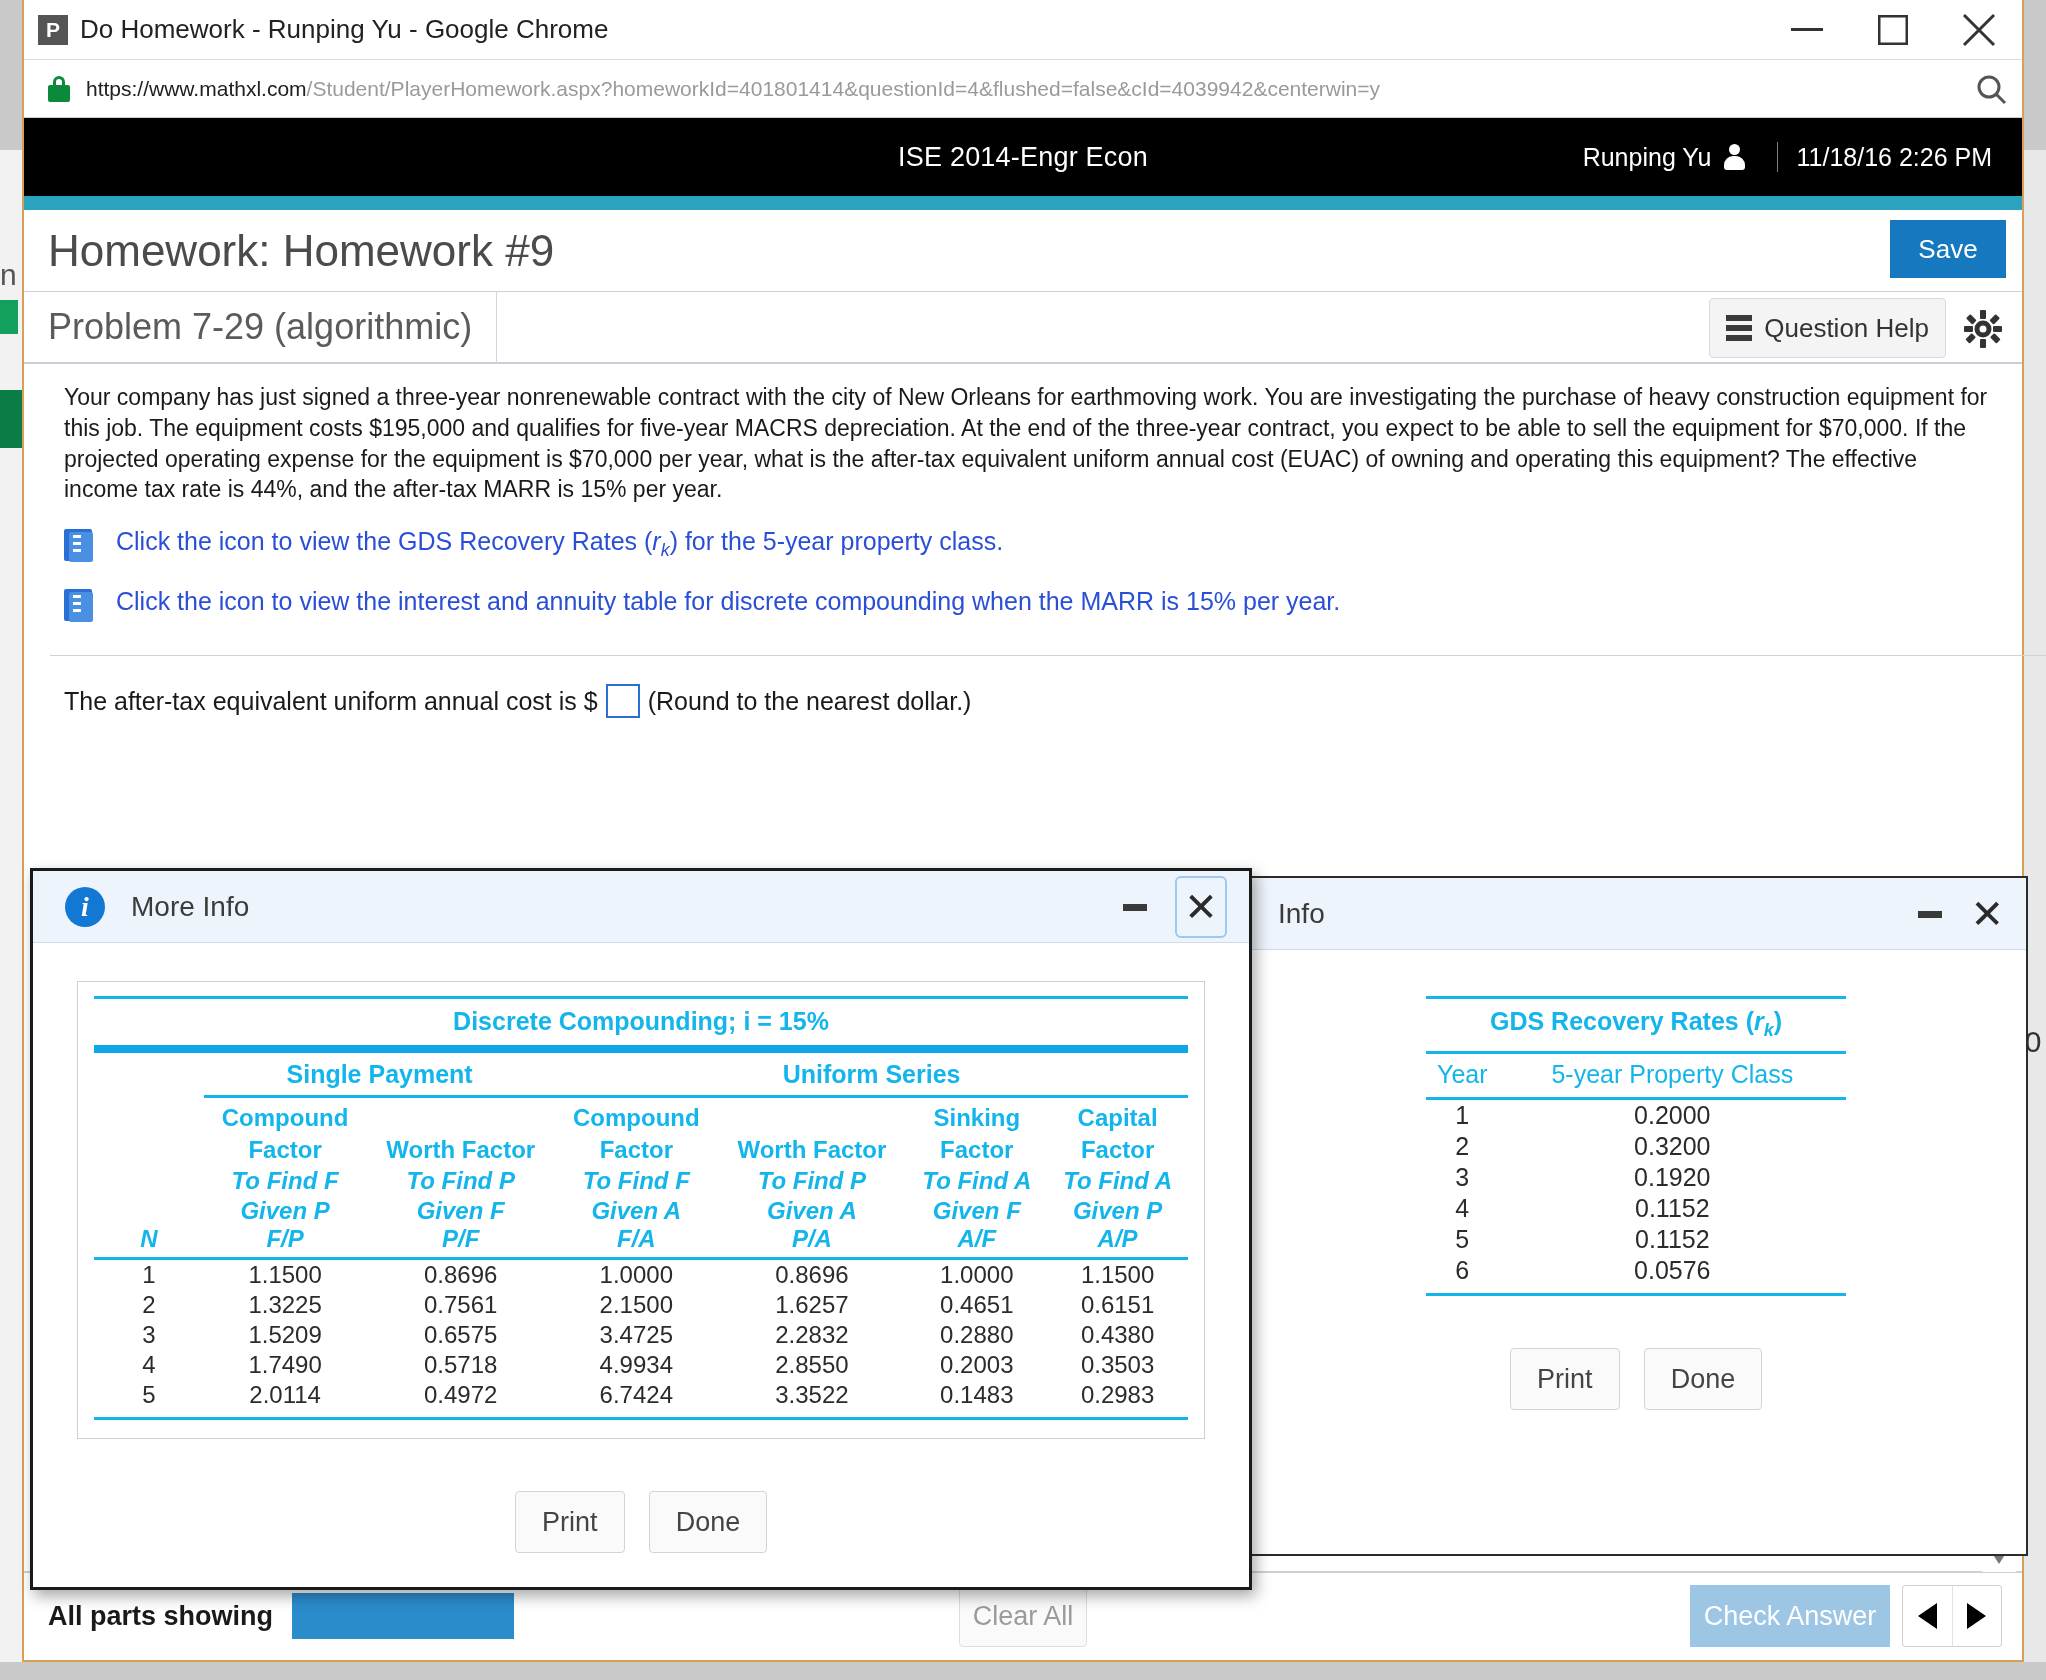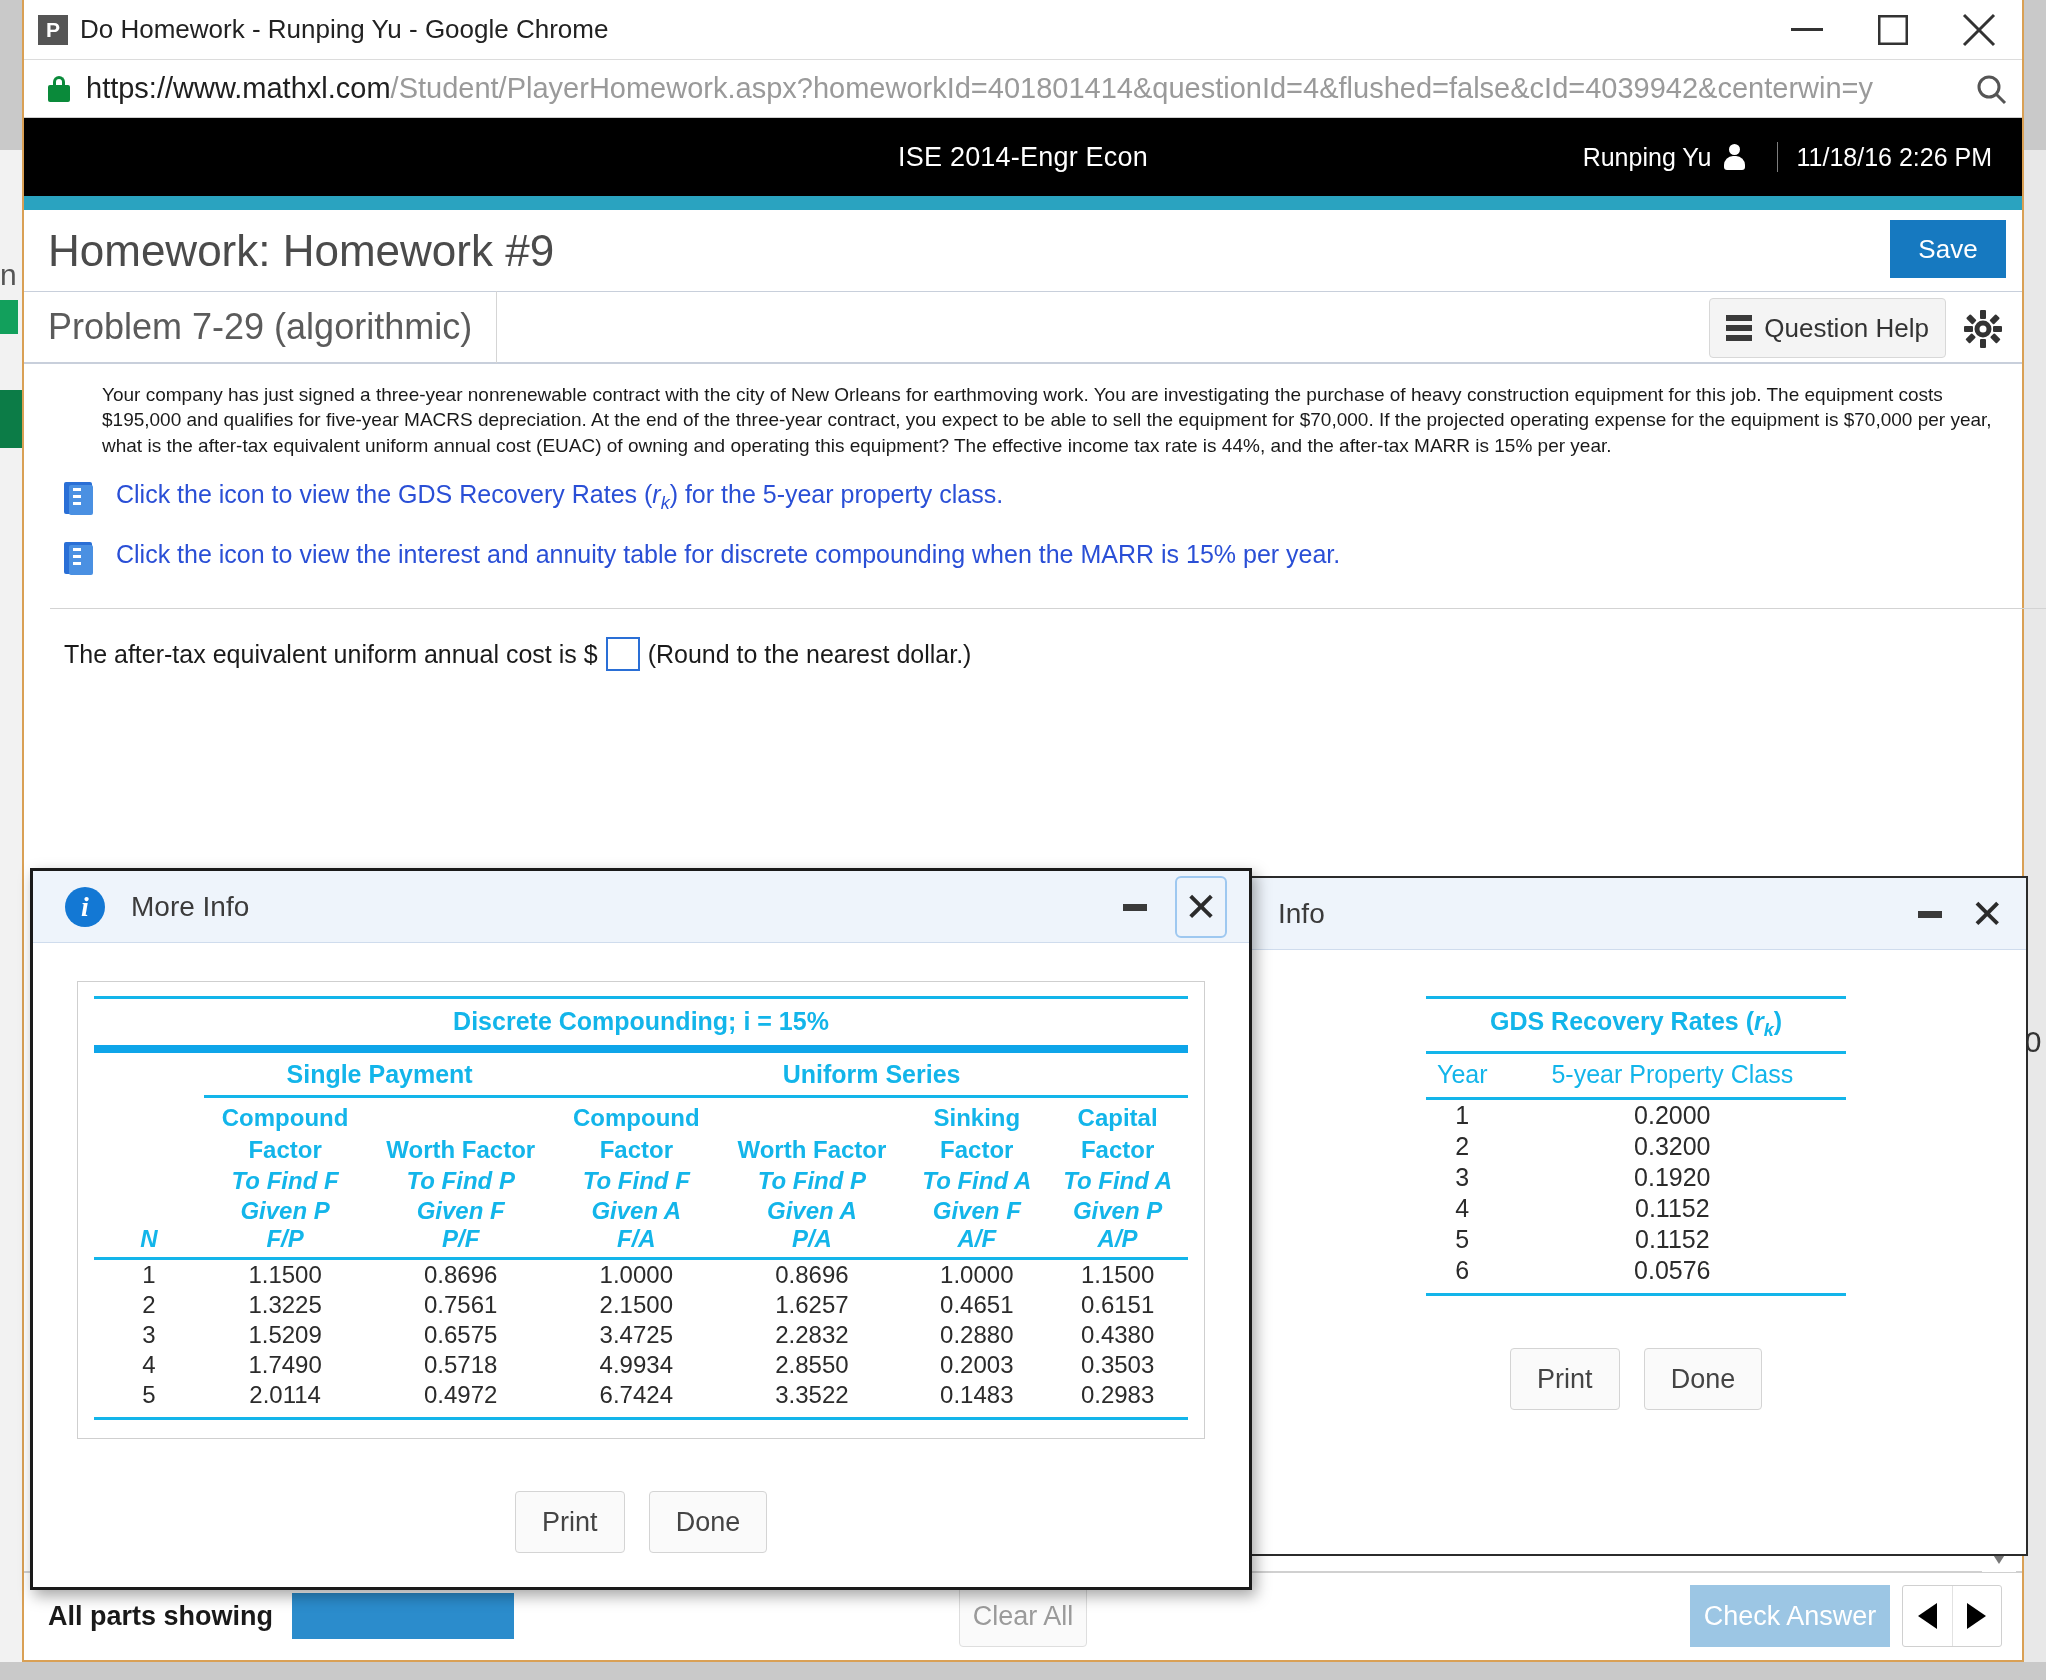--- a/index.html
+++ b/index.html
@@ -54,21 +54,21 @@
   .urlbar {
     height:58px; background:#fff; display:flex; align-items:center;
     padding-left:24px; border-bottom:1px solid #cfcfcf; position:relative;
   }
   .lock {
     width:22px; height:26px; position:relative; margin-right:16px; flex:none;
   }
   .lock .body { position:absolute; left:0; bottom:0; width:22px; height:17px; background:#0a8a3a; border-radius:2px;}
   .lock .shackle{ position:absolute; left:5px; top:0; width:12px; height:12px;
     border:3px solid #0a8a3a; border-bottom:none; border-radius:7px 7px 0 0;}
-  .url { font-size:29px; white-space:nowrap; overflow:hidden; }
+  .url { font-size:21px; white-space:nowrap; overflow:hidden; }
   .url .dark { color:#202020; }
   .url .grey { color:#9a9a9a; }
   .url-search { position:absolute; right:10px; top:12px; width:40px; height:36px; }
 
   
   .mxl-top {
     height:78px; background:#000; color:#fff;
     display:flex; align-items:center; justify-content:center; position:relative;
   }
   .course-title { font-size:27px; letter-spacing:0.2px; }
@@ -126,21 +126,21 @@
     position:absolute; right:76px; top:6px; height:60px; padding:0 16px;
     display:flex; align-items:center; gap:12px; background:#f4f4f4;
     border:1px solid #d8d8d8; border-radius:4px; cursor:pointer; font-size:26px; color:#333;
   }
   .qhelp-ic { width:26px; height:26px; display:flex; flex-direction:column; justify-content:space-between; }
   .qhelp-ic i { display:block; height:6px; background:#3a3a3a; }
   .gear { position:absolute; right:18px; top:16px; width:42px; height:42px; cursor:pointer; }
 
   
   .prob-body { position:relative; background:#fff; padding:18px 26px 0 40px; height:575px; }
-  .ptext { font-size:19px; line-height:1.34; color:#1a1a1a; max-width:1960px;margin-left:38px; }
+  .ptext { font-size:23px; line-height:1.34; color:#1a1a1a; max-width:1960px; }
   .icon-line { display:flex; align-items:flex-start; margin-top:22px; }
   .bookicon { width:34px; height:36px; position:relative; flex:none; margin-right:18px; margin-top:2px; }
   .bookicon .b1 { position:absolute; left:0; top:0; width:28px; height:32px; background:#2a6fd6; border-radius:2px; }
   .bookicon .b2 { position:absolute; left:5px; top:3px; width:24px; height:30px; background:#4a90e2; border-radius:2px; }
   .bookicon .b3 { position:absolute; left:9px; top:6px; width:8px; height:3px; background:#fff; }
   .bookicon .b4 { position:absolute; left:9px; top:13px; width:8px; height:3px; background:#fff; }
   .bookicon .b5 { position:absolute; left:9px; top:20px; width:8px; height:3px; background:#fff; }
   .link-text { font-size:25px; color:#2a4fd6; }
   .hr-line { margin:30px 0 0 -14px; border-top:1px solid #d3d3d3; width:2000px; }
   .answer-line { margin-top:28px; font-size:25px; color:#1a1a1a; display:flex; align-items:center; }

